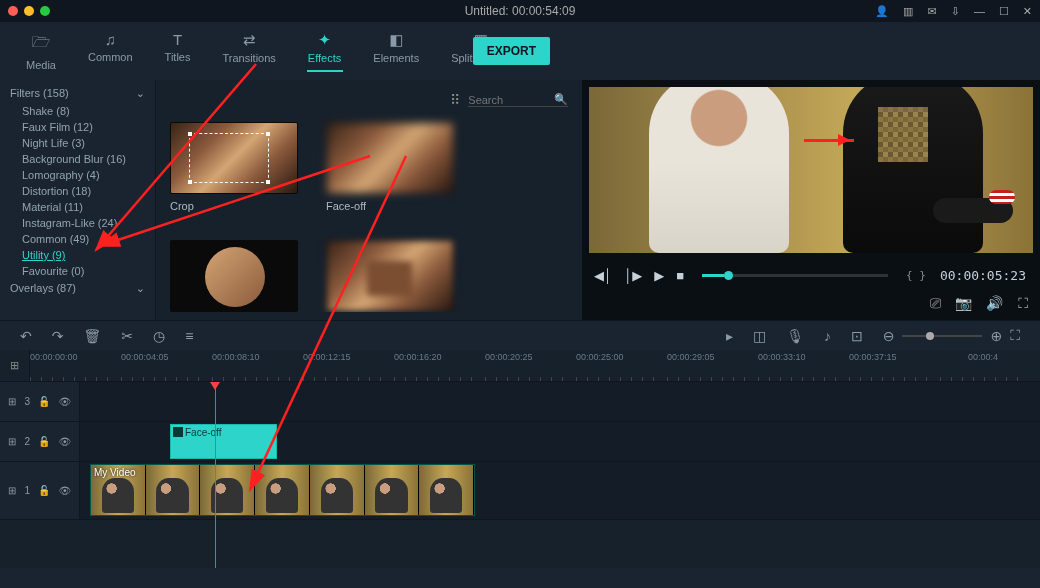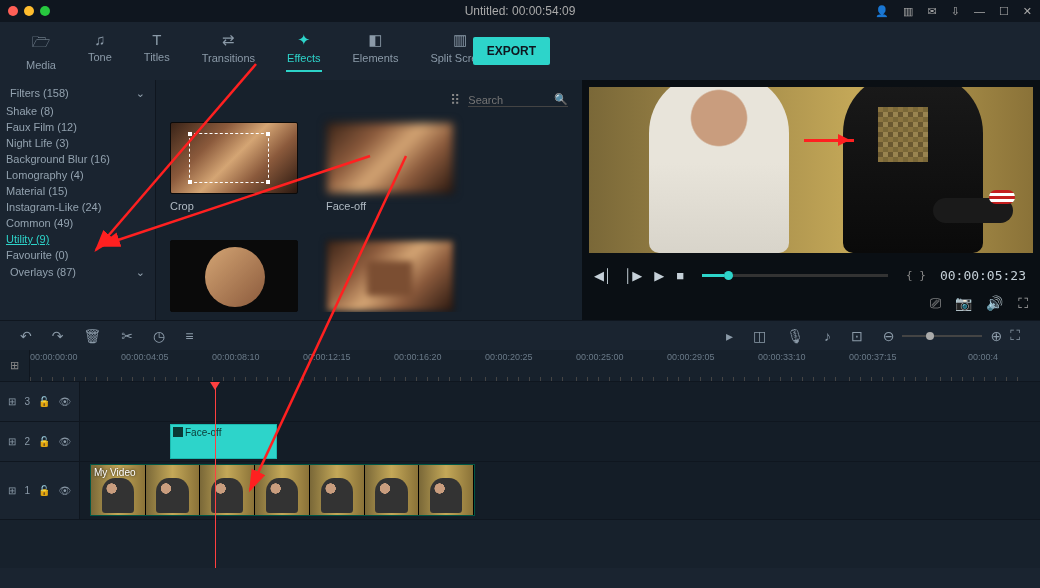--- a/index.html
+++ b/index.html
@@ -15,21 +15,21 @@
 .tabs{display:flex;gap:0}
 .tab{display:flex;flex-direction:column;align-items:center;padding:6px 16px;cursor:pointer;color:#8b9aa8;gap:3px}
 .tab.active{color:#2dd4ca}
 .tab.active::after{content:"";position:absolute;bottom:8px;width:36px;height:2px;background:#2dd4ca}
 .tab-icon{font-size:15px}
 .tab-label{font-size:11px}
 .export-btn{background:#2dd4ca;color:#0f161f;border:none;padding:7px 14px;font-weight:bold;font-size:12px;cursor:pointer;border-radius:2px;position:absolute;right:490px}
 .main{display:flex;height:240px}
 .sidebar{width:155px;background:#1a2430;overflow-y:auto;padding:4px 0;font-size:11px;color:#93a2af}
 .side-head{display:flex;justify-content:space-between;padding:3px 10px;cursor:pointer}
-.side-item{padding:2px 10px 2px 6px;cursor:pointer}
+.side-item{padding:2px 10px 2px 22px;cursor:pointer}
 .side-item.sel{color:#2dd4ca;text-decoration:underline}
 .effects-panel{flex:1;background:#17212c;padding:8px;display:flex;flex-direction:column;min-width:0;border-left:1px solid #0f161f}
 .panel-top{display:flex;justify-content:flex-end;align-items:center;gap:8px;padding:4px 6px}
 .search-box{display:flex;align-items:center;border-bottom:1px solid #444;color:#888}
 .search-box input{background:none;border:none;color:#ccc;outline:none;font-size:11px;width:80px}
 .grid-icon{color:#888;font-size:14px;cursor:pointer}
 .effects-grid{display:flex;flex-wrap:wrap;gap:28px;padding:10px 6px;overflow:auto}
 .effect{display:flex;flex-direction:column;gap:6px;cursor:pointer}
 .thumb{width:128px;height:72px;background:linear-gradient(135deg,#3a2418 0%,#8b5a3c 30%,#d4a574 50%,#8b5a3c 70%,#2a1810 100%);border:1px solid #0a0a0a;border-radius:2px;position:relative;overflow:hidden}
 .crop-box{position:absolute;top:10px;left:18px;width:80px;height:50px;border:1px dashed #fff}
@@ -103,21 +103,21 @@
 </div>
 
 <div class="topbar">
   <div class="tabs" id="tabs">
       <div class="tab">
         <span class="tab-icon">🗁</span>
         <span class="tab-label">Media</span>
       </div>
       <div class="tab">
         <span class="tab-icon">♫</span>
-        <span class="tab-label">Tone</span>
+        <span class="tab-label">Common</span>
       </div>
       <div class="tab">
         <span class="tab-icon">T</span>
         <span class="tab-label">Titles</span>
       </div>
       <div class="tab">
         <span class="tab-icon">⇄</span>
         <span class="tab-label">Transitions</span>
       </div>
       <div class="tab active">
@@ -141,21 +141,22 @@
     <div class="side-head">
         <span>Filters (158)</span>
         <span>⌄</span>
       </div>
     <div id="filter-items">
         <div class="side-item">Shake (8)</div>
         <div class="side-item">Faux Film (12)</div>
         <div class="side-item">Night Life (3)</div>
         <div class="side-item">Background Blur (16)</div>
         <div class="side-item">Lomography (4)</div>
-        <div class="side-item">Material (15)</div>
+        <div class="side-item">Distortion (18)</div>
+        <div class="side-item">Material (11)</div>
         <div class="side-item">Instagram-Like (24)</div>
         <div class="side-item">Common (49)</div>
         <div class="side-item sel">Utility (9)</div>
         <div class="side-item">Favourite (0)</div>
       </div>
     <div class="side-head">
         <span>Overlays (87)</span>
         <span>⌄</span>
       </div>
 

